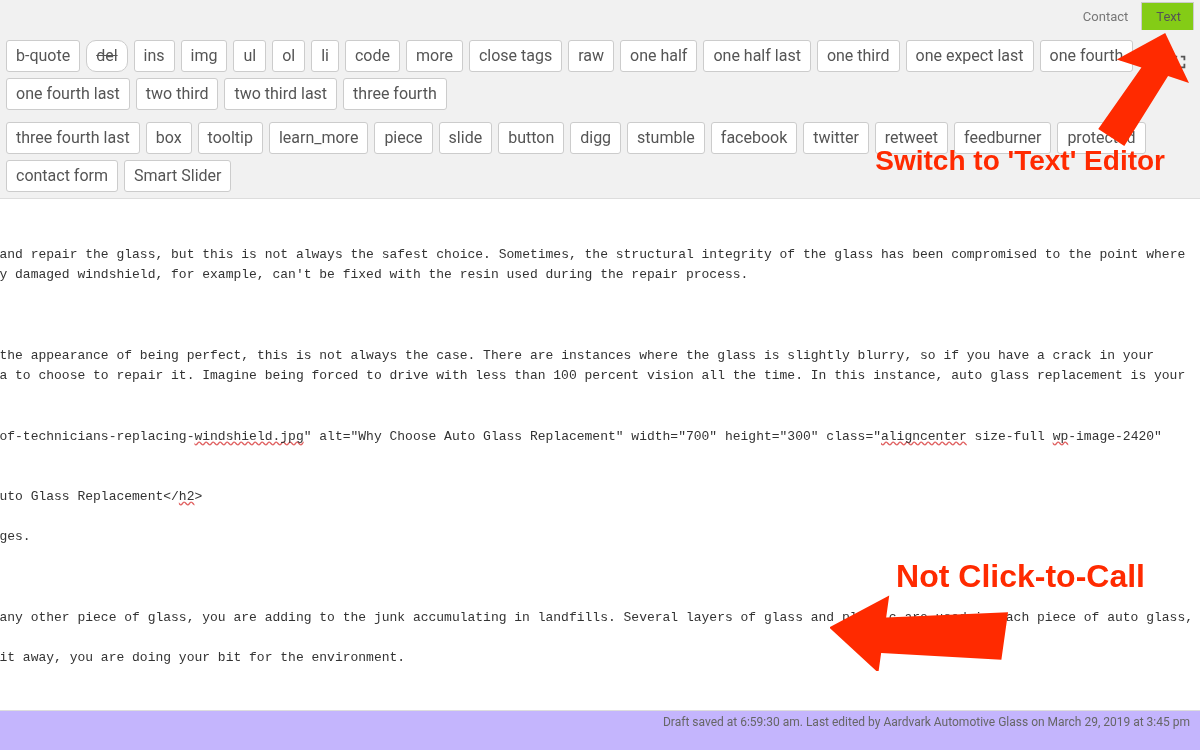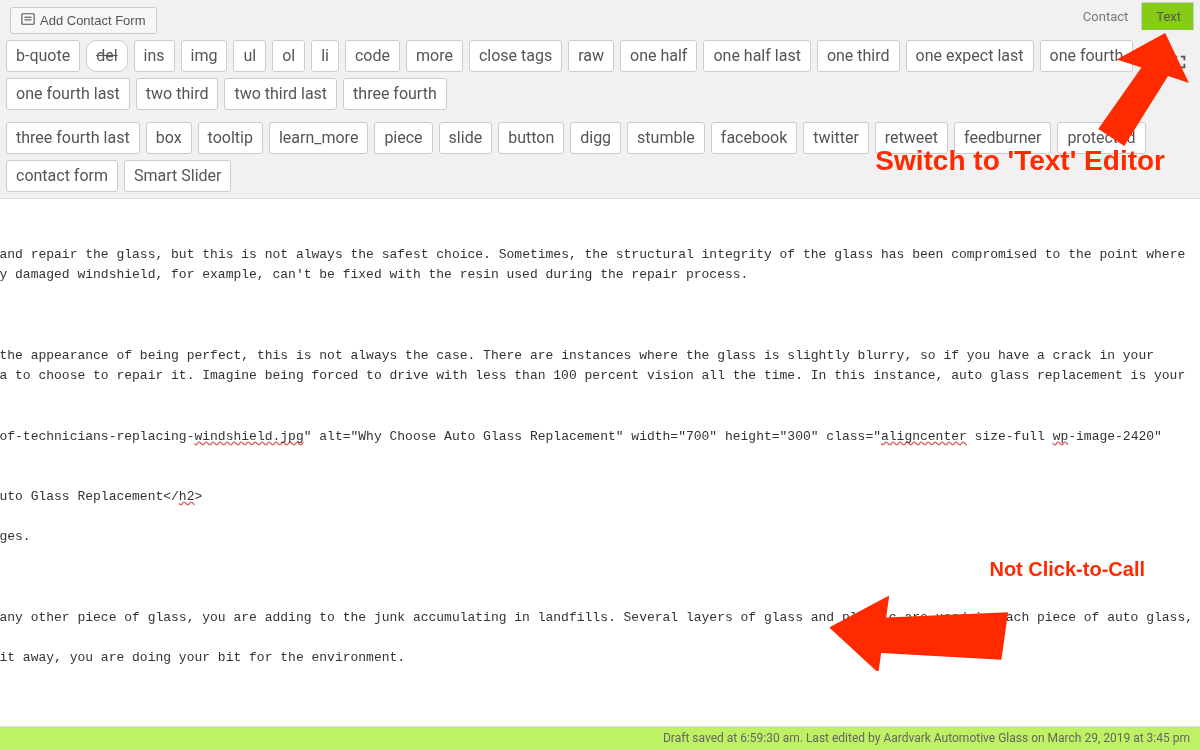--- a/index.html
+++ b/index.html
@@ -113,61 +113,51 @@
   .editor-text .red-wavy {
     text-decoration: underline wavy #e06060;
     text-decoration-skip-ink: none;
   }
 
   .status-bar {
     position: absolute;
     bottom: 0;
     left: 0;
     right: 0;
-    height: 24px;
-    background: #bef264;
+    height: 40px;
+    background: #c4b5fd;
     border-top: 1px solid #ddd;
     font-size: 12px;
     color: #666;
     text-align: right;
     padding: 4px 10px 0 0;
     box-sizing: border-box;
   }
 
   
   .annot {
     position: absolute;
     font-family: "Arial Black", Arial, sans-serif;
     font-weight: 900;
     color: #ff2a00;
     pointer-events: none;
   }
   .annot-text1 { right: 35px; top: 145px; font-size: 28px; }
-  .annot-text2 { right: 55px; top: 558px; font-size: 20px; }
+  .annot-text2 { right: 55px; top: 558px; font-size: 32px; }
 
   .arrow {
     position: absolute;
     pointer-events: none;
   }
   .arrow svg { display:block; }
 </style>
 </head>
 <body>
 
 <div class="top-bar">
-  <button class="add-contact-btn">
-    <span>
-      <svg viewBox="0 0 16 16">
-          <rect x="1" y="2" width="14" height="12" rx="1" fill="none" stroke="#555" stroke-width="1.3"></rect>
-          <line x1="4" y1="6" x2="12" y2="6" stroke="#555" stroke-width="1.3"></line>
-          <line x1="4" y1="9" x2="12" y2="9" stroke="#555" stroke-width="1.3"></line>
-        </svg>
-    </span>
-    <span>Add Contact Form</span>
-  </button>
 
   <div class="editor-tabs">
     <div class="editor-tab inactive">Contact</div>
     <div class="editor-tab active">Text</div>
   </div>
 </div>
 
 <div class="quicktags" id="qt-container">
     <span class="qt-btn">b-quote</span>
     <span class="qt-btn del">del</span>

